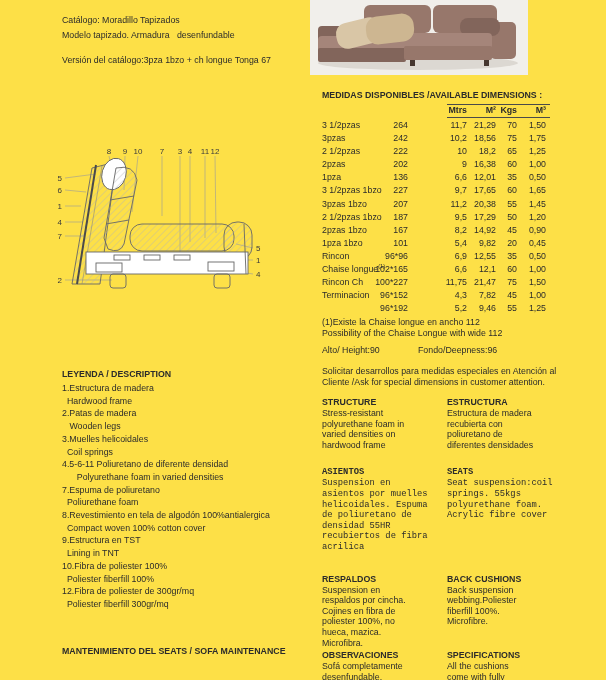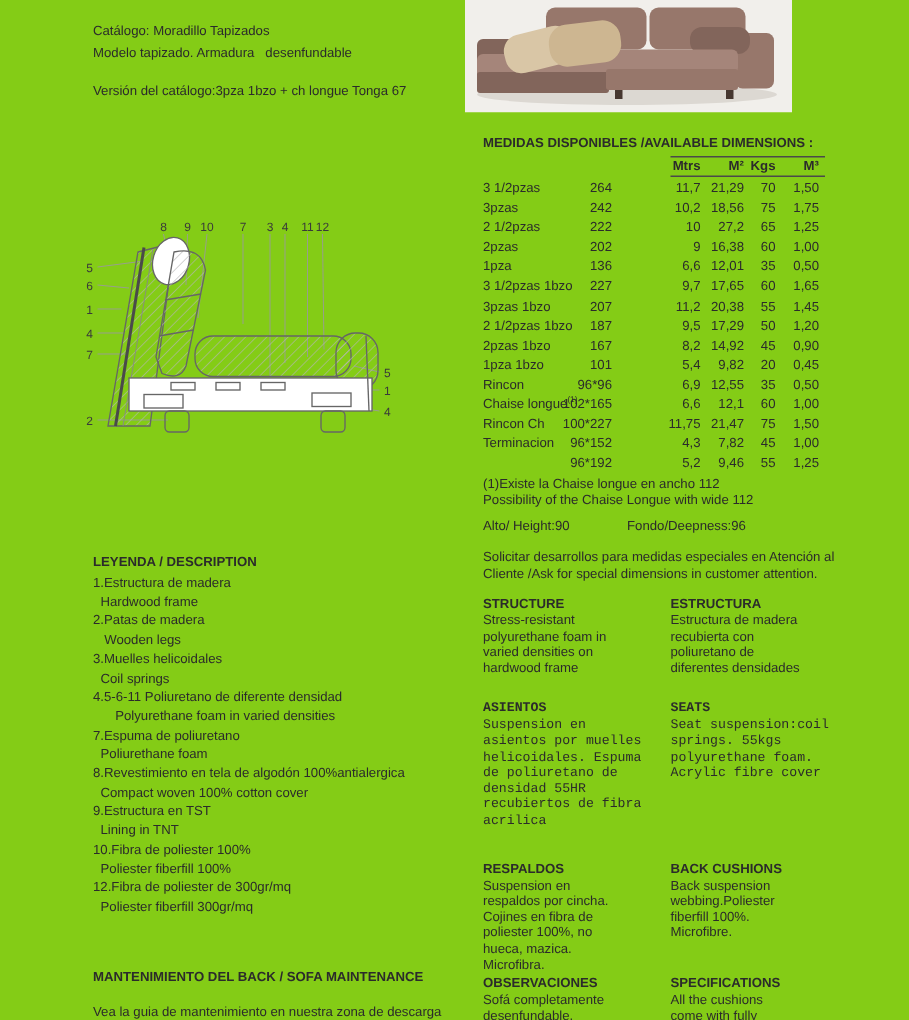--- a/index.html
+++ b/index.html
@@ -1,16 +1,16 @@
 <!DOCTYPE html>
 <html><head>
 <meta charset="utf-8">
 <style>
   html,body{margin:0;padding:0;background:#fff;}
-  #page{position:relative;width:606px;height:680px;background:#84cc16;overflow:hidden;
+  #page{position:relative;width:606px;height:680px;background:#fde047;overflow:hidden;
         font-family:"Liberation Sans","DejaVu Sans",sans-serif;font-size:8.8px;color:#2b2b2b;}
   .abs{position:absolute;}
   .b{font-weight:700;}
   .prew{white-space:pre-wrap;}
 
   
   #catalog-info{left:62px;top:13px;line-height:14.5px;width:260px;}
   #catalog-info .gap{margin-top:11px;}
 
   
@@ -191,21 +191,21 @@
           <span class="num">10,2</span>
           <span class="num">18,56</span>
           <span class="num">75</span>
           <span class="num">1,75</span>
         </div>
 
         <div class="dims-row">
           <span class="c-label"><span>2 1/2pzas</span><sup class="supsc"></sup></span>
           <span class="num">222</span>
           <span class="num">10</span>
-          <span class="num">27,2</span>
+          <span class="num">18,2</span>
           <span class="num">65</span>
           <span class="num">1,25</span>
         </div>
 
         <div class="dims-row">
           <span class="c-label"><span>2pzas</span><sup class="supsc"></sup></span>
           <span class="num">202</span>
           <span class="num">9</span>
           <span class="num">16,38</span>
           <span class="num">60</span>
@@ -443,17 +443,16 @@
         </div>
 
         <div>
           <div class="legend-es">12.Fibra de poliester de 300gr/mq</div>
           <div class="legend-en">Poliester fiberfill 300gr/mq</div>
         </div>
       </div>
   </div>
 
   <div class="abs" id="maintenance">
-    <div class="b">MANTENIMIENTO DEL BACK / SOFA MAINTENANCE</div>
-    <div class="m-body">Vea la guia de mantenimiento en nuestra zona de descarga</div>
+    <div class="b">MANTENIMIENTO DEL SEATS / SOFA MAINTENANCE</div>
   </div>
 
 </div>
 
 </body></html>

